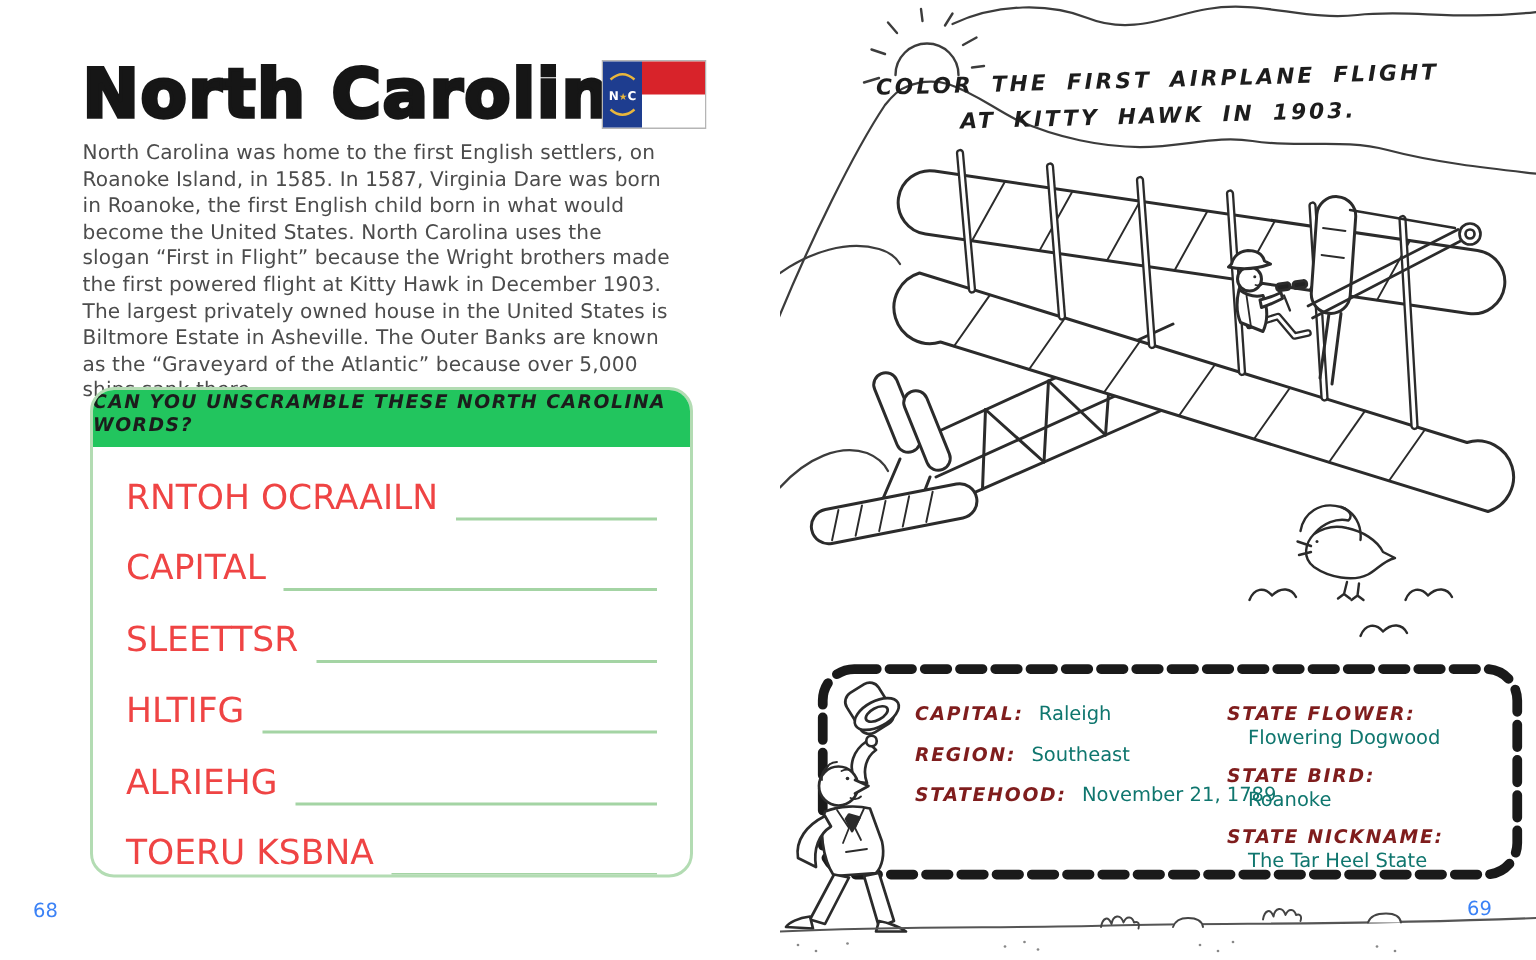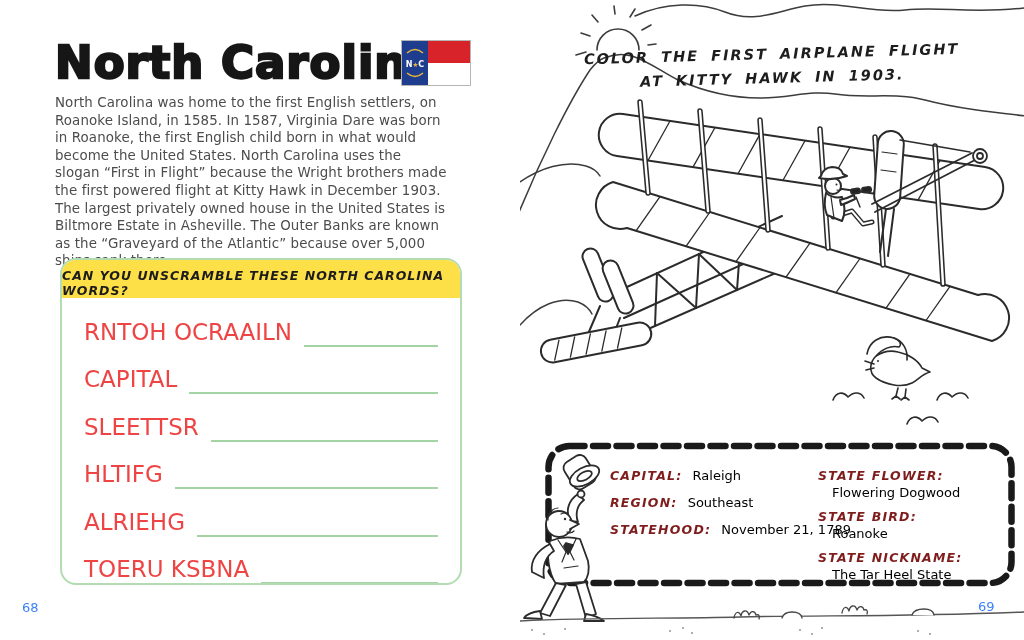--- a/index.html
+++ b/index.html
@@ -6,41 +6,41 @@
   .spread{position:relative;width:1024px;height:640px;background:#ffffff;overflow:hidden;
           font-family:"DejaVu Sans","Liberation Sans",sans-serif;}
   
   .title{position:absolute;left:55px;top:36px;font-size:45px;font-weight:bold;color:#161616;
          letter-spacing:1px;-webkit-text-stroke:2.4px #161616;white-space:nowrap;}
   .flag{position:absolute;left:401px;top:40px;}
   .intro{position:absolute;left:55px;top:94px;width:392px;font-size:13.4px;line-height:17.6px;
          color:#4c4c4c;letter-spacing:0.1px;}
   .activity{position:absolute;left:60px;top:258px;width:402px;height:327px;box-sizing:border-box;
             border:2px solid #b3dcb3;border-radius:16px;overflow:hidden;background:#fff;}
-  .activity-header{height:38px;background:#fde047;display:flex;align-items:flex-end;justify-content:center;}
+  .activity-header{height:38px;background:#22c55e;display:flex;align-items:flex-start;justify-content:center;}
   .hand{font-weight:bold;font-style:italic;letter-spacing:1px;}
   .activity-header .hand{font-size:12.5px;color:#1c1c1c;}
   .word-rows{padding:10px 22px 0 22px;}
   .word-row{height:47.5px;display:flex;align-items:center;}
   .word{font-size:23px;color:#ef4444;white-space:nowrap;}
   .blank{flex:1;border-bottom:2px solid #a4d4a4;align-self:flex-end;margin:0 0 9px 12px;height:0;}
   .pagenum{position:absolute;font-size:13px;color:#3b82f6;}
   .pagenum-left{left:22px;top:600px;}
   .pagenum-right{left:978px;top:599px;}
   
   .art{position:absolute;left:520px;top:0;}
   .caption{position:absolute;left:540px;top:42px;width:464px;text-align:center;transform:rotate(-1.6deg);}
   .caption .cap-line{font-size:14.5px;font-weight:bold;font-style:italic;color:#1d1d1d;
                      letter-spacing:2px;word-spacing:5px;line-height:24px;white-space:nowrap;}
   .facts{position:absolute;left:610px;top:465px;width:400px;display:flex;}
   .facts-left{width:208px;}
   .facts-right{width:185px;}
   .fact-row{margin-bottom:8px;white-space:nowrap;}
   .fact-label{font-size:12.5px;color:#7f1d1d;font-weight:bold;font-style:italic;letter-spacing:1.2px;}
-  .fact-value{font-size:13px;color:#000000;margin-left:5px;}
+  .fact-value{font-size:13px;color:#0f766e;margin-left:5px;}
   .fact-stack{margin-bottom:6px;}
   .fact-stack .fact-value{margin-left:14px;display:block;margin-top:1px;}
 </style>
 </head>
 <body>
 
 <div class="spread">
 
   <div class="title">North Carolina</div>
 

